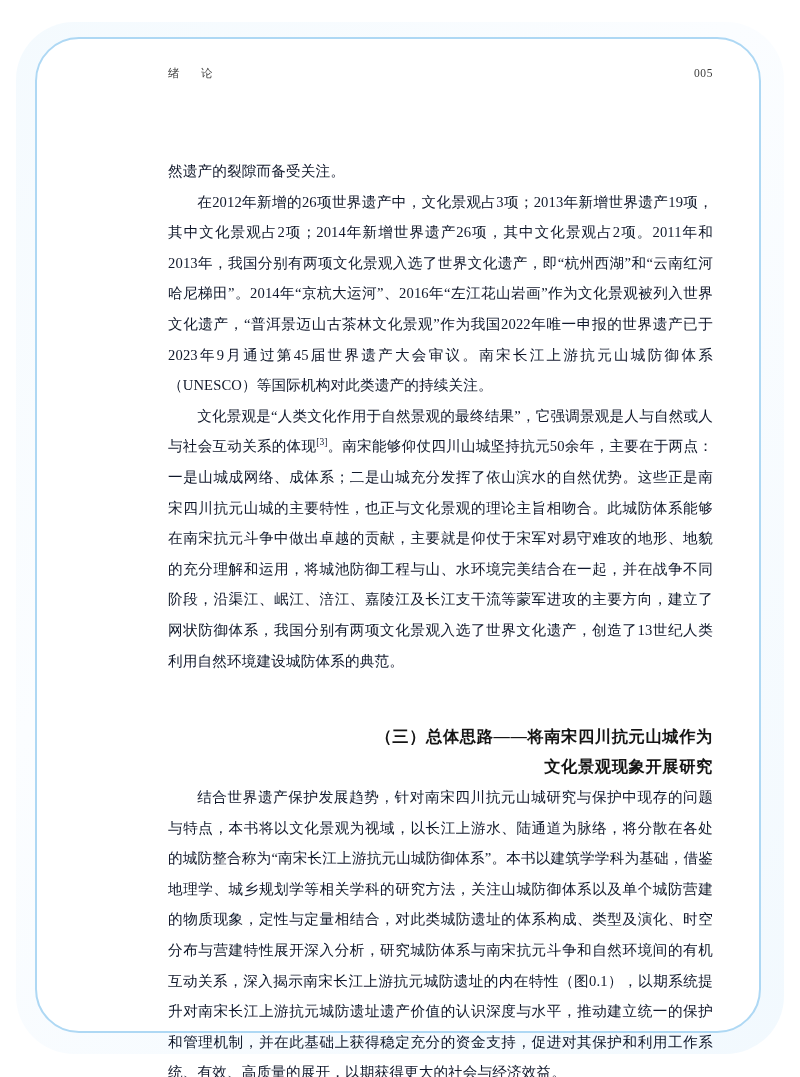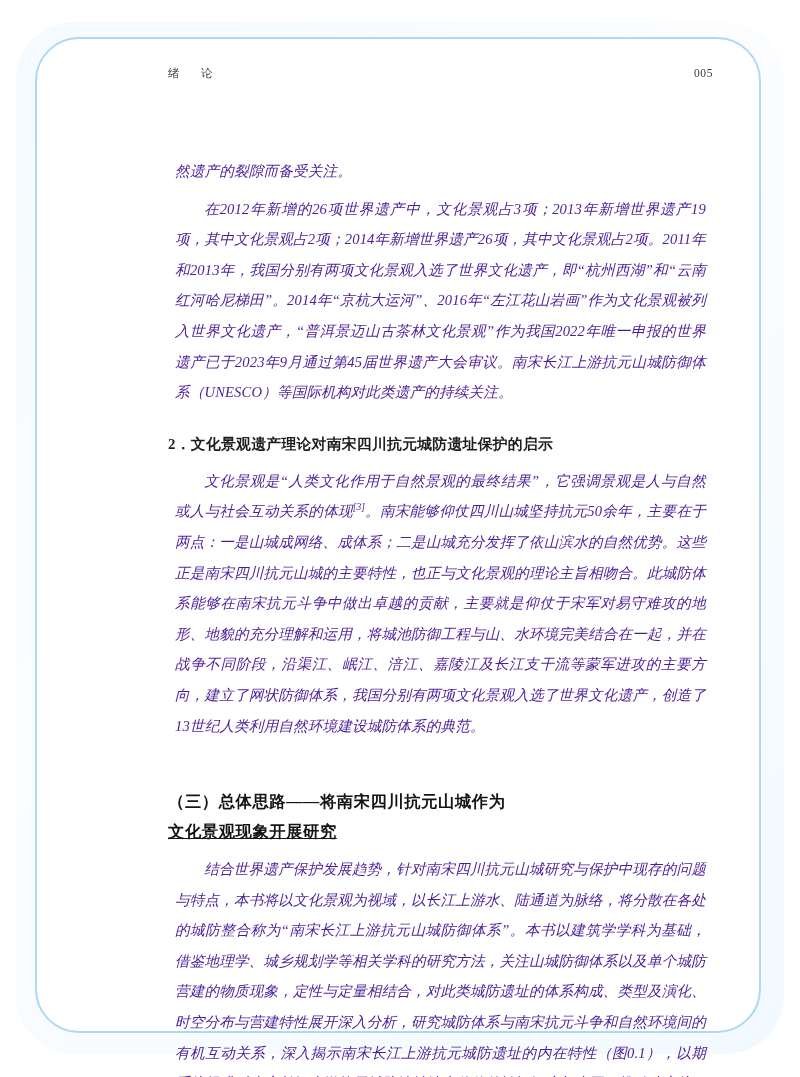--- a/index.html
+++ b/index.html
@@ -71,28 +71,27 @@
     font-family: "Liberation Serif", "DejaVu Serif", serif;
     letter-spacing: 0.6px;
     margin-left: 13px;
   }
 
   
   .body-block {
     margin-top: 74px;
   }
   p.para {
-    margin: 7px;
+    margin: 0;
     font-size: 14.6px;
     line-height: 30.6px;
-    color: #4c1d95;
+    color: #0f172a;
     text-align: justify;
     text-justify: inter-ideograph;
     letter-spacing: 0.15px;
-    font-style: italic;
   }
   p.indent {
     text-indent: 2em;
   }
 
   .sup-ref {
     font-size: 9.5px;
     vertical-align: super;
     line-height: 0;
     letter-spacing: 0;
@@ -104,28 +103,28 @@
     font-size: 14.8px;
     line-height: 30px;
     font-weight: bold;
     color: #1d1d1d;
     letter-spacing: 0.3px;
   }
 
   
   .section-heading {
     margin: 46px 0 0 0;
-    text-align: left;
+    text-align: right;
     font-size: 16.3px;
     font-weight: bold;
     line-height: 30px;
     color: #141414;
     letter-spacing: 0.6px;
   }
-  .section-heading .line2 { display: block; text-decoration: underline; }
+  .section-heading .line2 { display: block; }
 
   .after-heading {
     margin-top: 40px;
   }
 </style>
 </head>
 <body>
 
 <div id="page-root">
 
@@ -138,23 +137,20 @@
       <span class="rh-left">绪　论</span>
       <span class="rh-right">005</span>
     </div>
 
     <div class="body-block">
 
       <p class="para">然遗产的裂隙而备受关注。</p>
 
       <p class="para indent">在2012年新增的26项世界遗产中，文化景观占3项；2013年新增世界遗产19项，其中文化景观占2项；2014年新增世界遗产26项，其中文化景观占2项。2011年和2013年，我国分别有两项文化景观入选了世界文化遗产，即“杭州西湖”和“云南红河哈尼梯田”。2014年“京杭大运河”、2016年“左江花山岩画”作为文化景观被列入世界文化遗产，“普洱景迈山古茶林文化景观”作为我国2022年唯一申报的世界遗产已于2023年9月通过第45届世界遗产大会审议。南宋长江上游抗元山城防御体系（UNESCO）等国际机构对此类遗产的持续关注。</p>
 
-      <h3 class="sub-heading">
-        <span>2．</span><span>文化景观遗产理论对南宋四川抗元城防遗址保护的启示</span>
-      </h3>
 
       <p class="para indent">
         <span>文化景观是“人类文化作用于自然景观的最终结果”，它强调景观是人与自然或人与社会互动关系的体现</span><sup class="sup-ref">[3]</sup><span>。南宋能够仰仗四川山城坚持抗元50余年，主要在于两点：一是山城成网络、成体系；二是山城充分发挥了依山滨水的自然优势。这些正是南宋四川抗元山城的主要特性，也正与文化景观的理论主旨相吻合。此城防体系能够在南宋抗元斗争中做出卓越的贡献，主要就是仰仗于宋军对易守难攻的地形、地貌的充分理解和运用，将城池防御工程与山、水环境完美结合在一起，并在战争不同阶段，沿渠江、岷江、涪江、嘉陵江及长江支干流等蒙军进攻的主要方向，建立了网状防御体系，我国分别有两项文化景观入选了世界文化遗产，创造了13世纪人类利用自然环境建设城防体系的典范。</span>
       </p>
 
       <h2 class="section-heading">
         <span>（三）总体思路——将南宋四川抗元山城作为</span>
         <span class="line2">文化景观现象开展研究</span>
       </h2>
 

